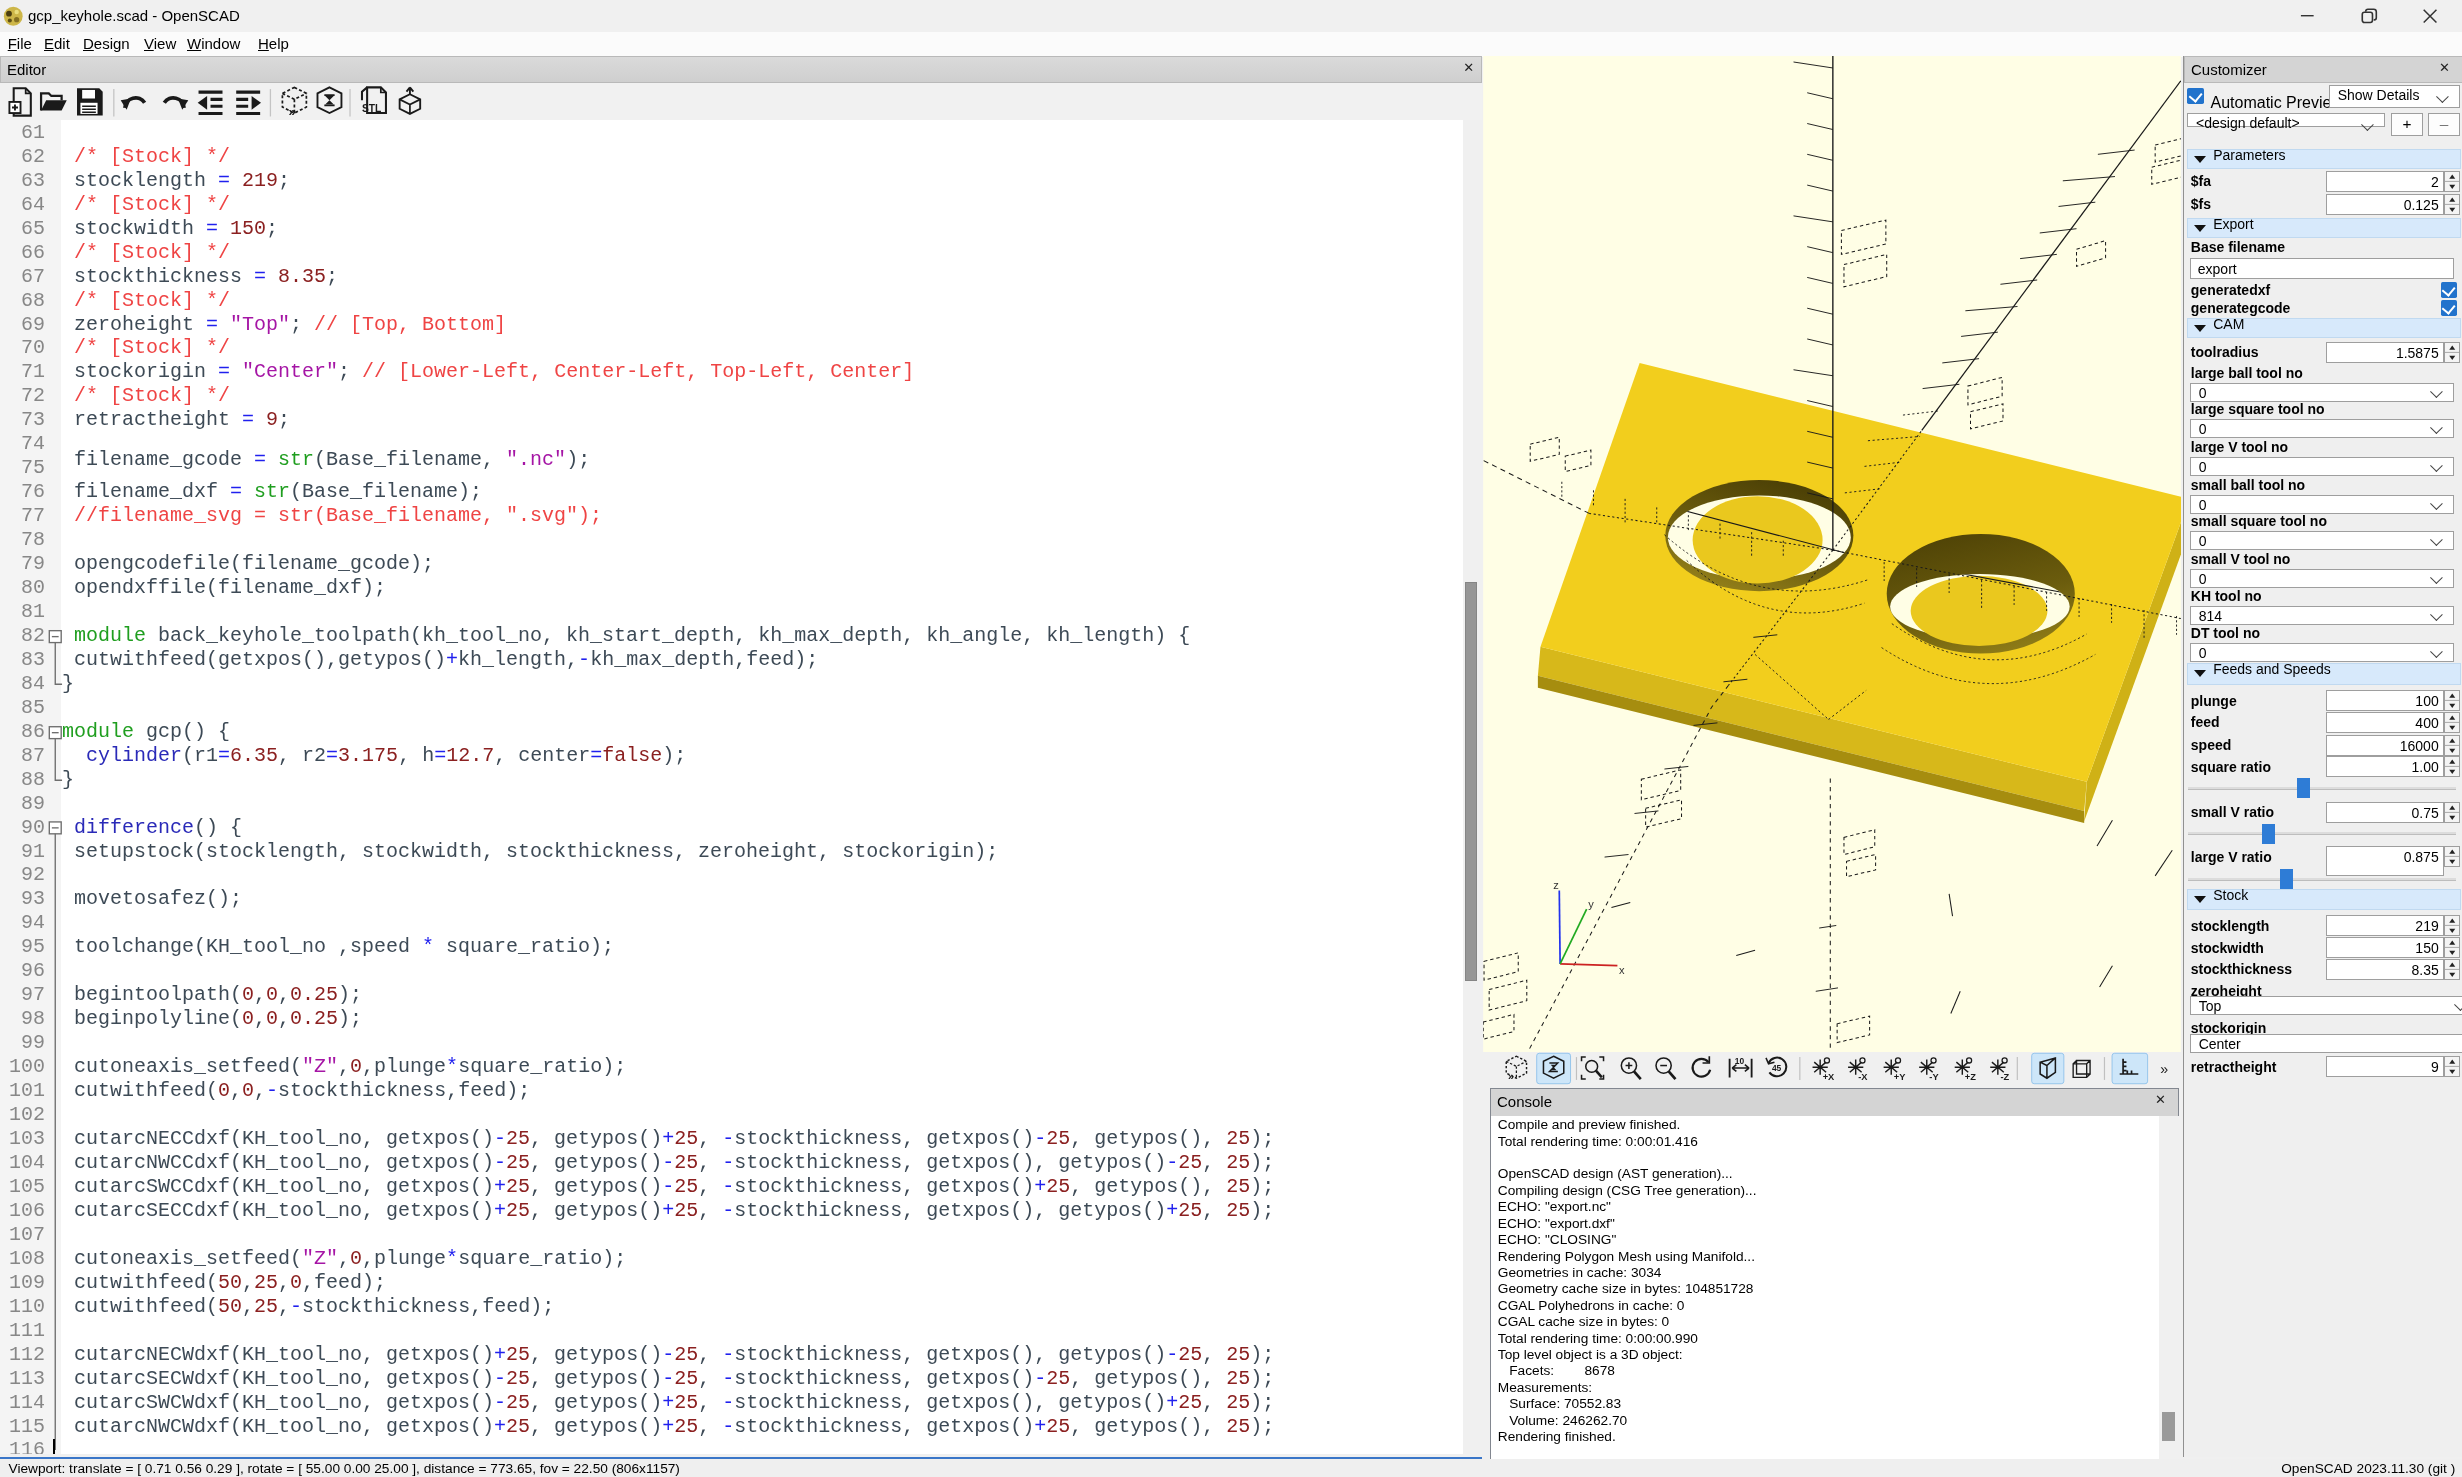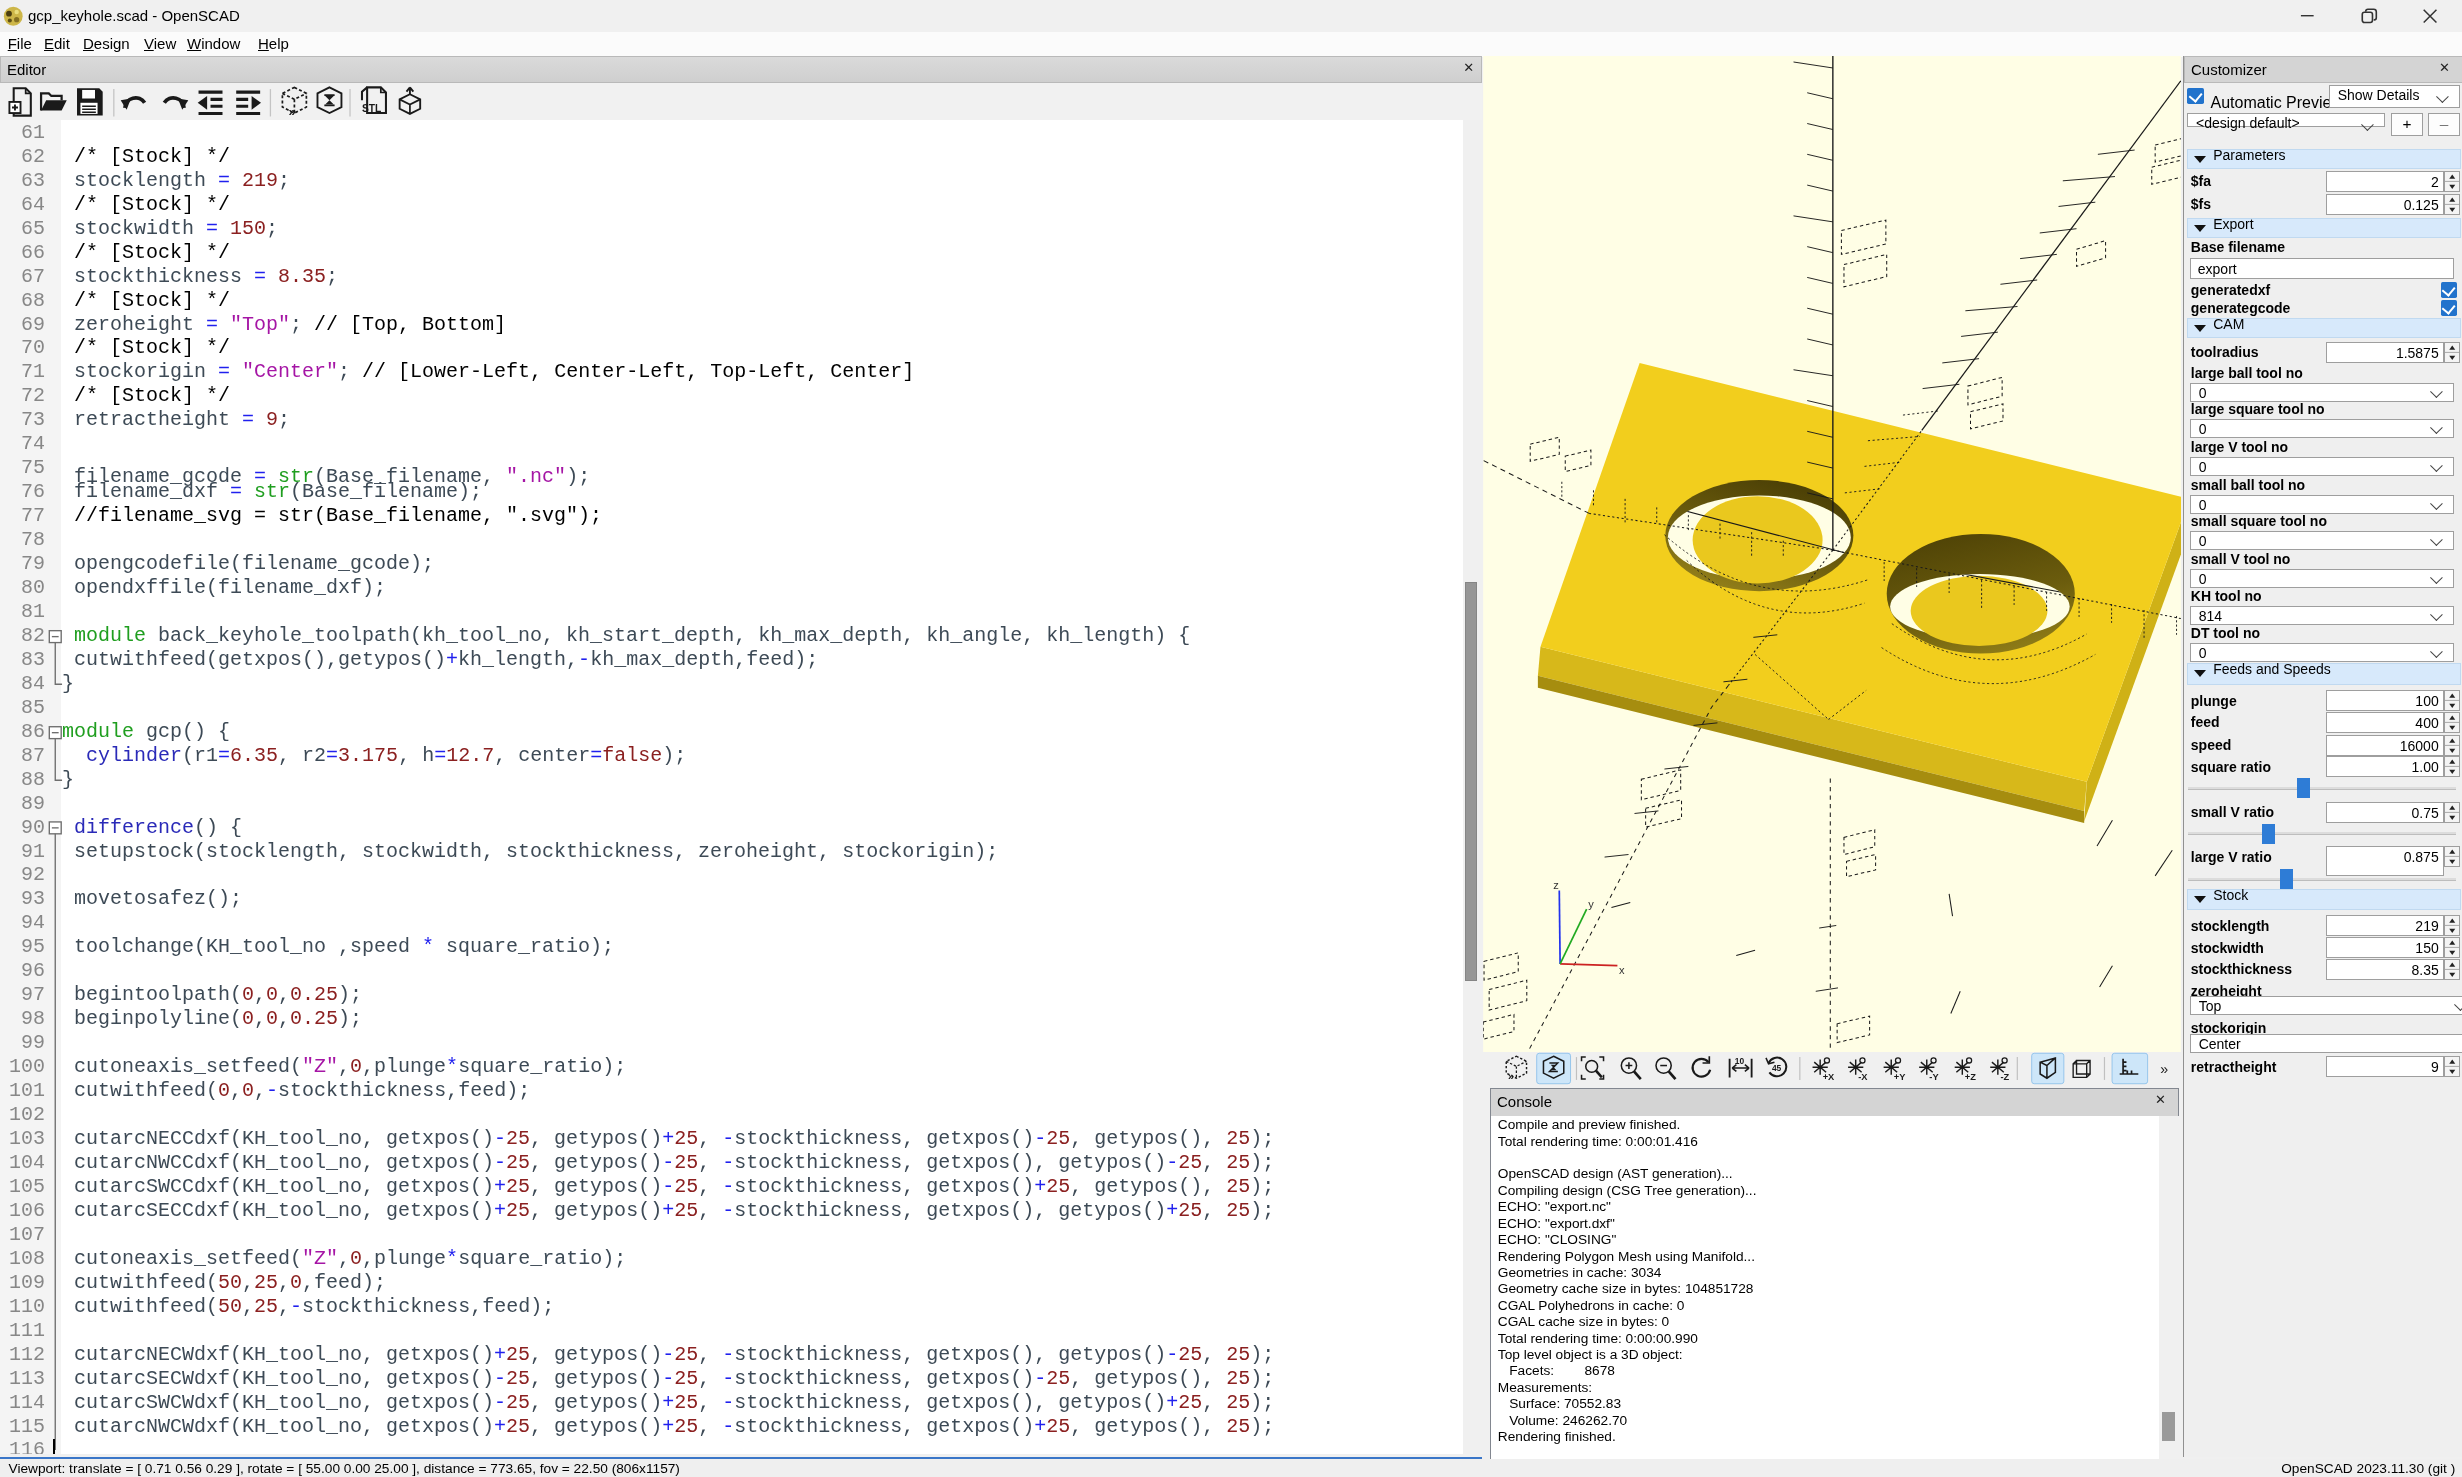--- a/index.html
+++ b/index.html
@@ -9,21 +9,21 @@
 .mi{position:absolute;top:3.4px}
 .phead{position:absolute;height:26.5px;background:linear-gradient(#dadada,#cfcfcf);border:0.9px solid #b9b9b9;font-size:15px;color:#000}
 .phlbl{position:absolute;left:6px;top:4.3px}
 .phx{position:absolute;top:3.4px;font-size:13px;color:#222}
 #edtb{position:absolute;left:0;top:83px;width:1482px;height:37px;background:#f1f1f1}
 #edtxt{position:absolute;left:0;top:120px;width:1463px;height:1334px;background:#fff;overflow:hidden}
 #edmargin{position:absolute;left:0;top:0;width:61px;height:1334px;background:#f4f4f4}
 .ln{position:absolute;width:45px;text-align:right;font:20px/24px "Liberation Mono",monospace;color:#878787}
 .cl{position:absolute;left:62px;font:20px/24px "Liberation Mono",monospace;color:#3d4a56;white-space:pre}
 .cl i{font-style:normal}
-i.c{color:#000000} i.n{color:#8b2020} i.o{color:#2020ee} i.k{color:#1f9e1f} i.b{color:#2a2ab8} i.s{color:#a515a5}
+i.c{color:#ef4444} i.n{color:#8b2020} i.o{color:#2020ee} i.k{color:#1f9e1f} i.b{color:#2a2ab8} i.s{color:#a515a5}
 .foldsvg{position:absolute;left:0;top:0}
 #edsb{position:absolute;left:1463px;top:120px;width:16.2px;height:1334px;background:#f0f0f0}
 #edsbth{position:absolute;left:1.7px;top:462px;width:12px;height:399px;background:#969696;border:0.9px solid #858585}
 #console{position:absolute;left:1490px;top:1088px;width:689px;height:457px;background:#fff;border:0.9px solid #828790}
 #cohdr2{position:absolute;left:0;top:0;width:687px;height:26.5px;background:#d4d4d4;font-size:15px}
 .cline{position:absolute;left:6.8px;font-size:13.7px;line-height:16.4px;white-space:pre;color:#000}
 #status{position:absolute;left:0;top:1459px;width:2462px;height:18px;background:#efefef;font-size:13.7px;color:#000}
 #cust{position:absolute;left:2183px;top:56px;width:280px;height:1401px;background:#efefef;border-left:0.9px solid #909090}
 .sect{position:absolute;left:2.6px;width:274px;height:19.7px;background:#d7e9fb;border:0.9px solid #c0d9f0;font-size:14px;color:#000}
 .sect b{font-weight:normal}
@@ -153,21 +153,21 @@
     <div class="ln" style="top:216px">70</div>
     <div class="cl" style="top:216px"> <i class="c">/* [Stock] */</i></div>
     <div class="ln" style="top:240px">71</div>
     <div class="cl" style="top:240px"> stockorigin <i class="o">=</i> <i class="s">"Center"</i>; <i class="c">// [Lower-Left, Center-Left, Top-Left, Center]</i></div>
     <div class="ln" style="top:264px">72</div>
     <div class="cl" style="top:264px"> <i class="c">/* [Stock] */</i></div>
     <div class="ln" style="top:288px">73</div>
     <div class="cl" style="top:288px"> retractheight <i class="o">=</i> <i class="n">9</i>;</div>
     <div class="ln" style="top:312px">74</div>
     <div class="ln" style="top:336px">75</div>
-    <div class="cl" style="top:345px"> filename_gcode <i class="o">=</i> <i class="k">str</i>(Base_filename, <i class="s">".nc"</i>);</div>
+    <div class="cl" style="top:328px"> filename_gcode <i class="o">=</i> <i class="k">str</i>(Base_filename, <i class="s">".nc"</i>);</div>
     <div class="ln" style="top:360px">76</div>
     <div class="cl" style="top:360px"> filename_dxf <i class="o">=</i> <i class="k">str</i>(Base_filename);</div>
     <div class="ln" style="top:384px">77</div>
     <div class="cl" style="top:384px"> <i class="c">//filename_svg = str(Base_filename, ".svg");</i></div>
     <div class="ln" style="top:408px">78</div>
     <div class="ln" style="top:432px">79</div>
     <div class="cl" style="top:432px"> opengcodefile(filename_gcode);</div>
     <div class="ln" style="top:456px">80</div>
     <div class="cl" style="top:456px"> opendxffile(filename_dxf);</div>
     <div class="ln" style="top:480px">81</div>

